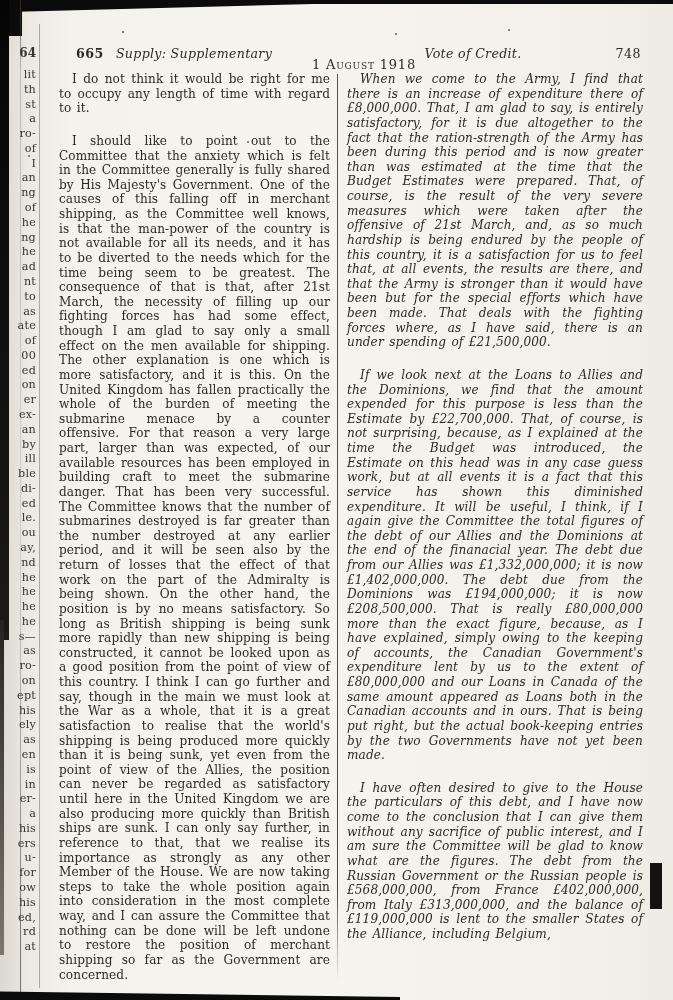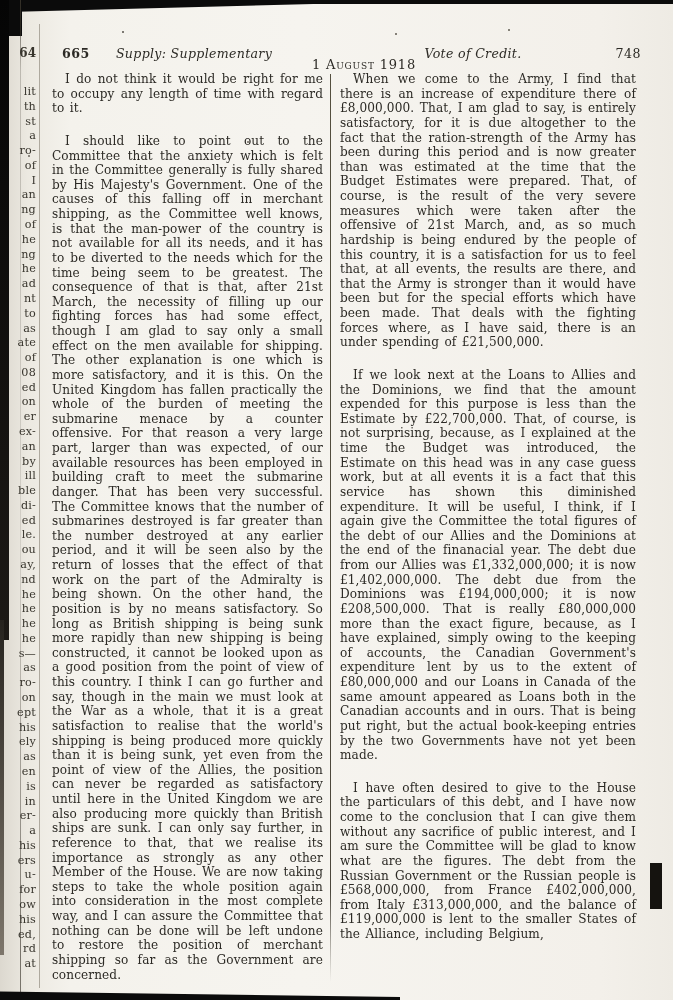--- a/index.html
+++ b/index.html
@@ -22,39 +22,39 @@
     background:linear-gradient(180deg,rgba(60,55,45,.85) 0,rgba(60,55,45,.25) 7%,rgba(60,55,45,.12) 55%,rgba(60,55,45,.65) 96%);}
   .page-edge-line{position:absolute;left:39px;top:24px;width:1px;height:964px;background:rgba(95,88,74,.45);}
   .edge-bottom{position:absolute;bottom:0;left:0;width:400px;height:10px;background:#0b0b0b;
     clip-path:polygon(0 15%,55% 45%,100% 70%,100% 100%,0 100%);}
   .ink-blot{position:absolute;left:650px;top:863px;width:12px;height:46px;background:#15130f;}
   .dust{position:absolute;left:122px;top:31px;width:2px;height:2px;border-radius:50%;background:#55514a;
     box-shadow:273px 2px 0 #5f5a51, 386px -2px 0 #615c52, 125px 110px 0 #6a655b, -94px 124px 0 #6a655b;}
 
   
   .margin-strip{position:absolute;left:8px;top:46px;width:28px;text-align:right;color:#38352d;}
-  .frag-pagenum{font-weight:bold;font-size:12px;line-height:15px;margin-bottom:24px;text-align:right;}
+  .frag-pagenum{font-weight:bold;font-size:12px;line-height:15px;margin-bottom:7px;text-align:right;}
   .frag-lines{white-space:pre-line;font-size:11.2px;line-height:14.78px;letter-spacing:.2px;}
 
   
   .content{position:absolute;left:52px;top:46px;width:591px;}
 
   .header{position:relative;height:24px;font-size:12.6px;}
-  .h-num{font-weight:bold;letter-spacing:.5px;}
+  .h-num{font-weight:bold;letter-spacing:.5px;margin-left:14px;}
   .h-num-left{position:absolute;left:10px;top:0;}
   .h-num-right{position:absolute;right:2px;top:0;font-weight:normal;}
   .h-title{position:absolute;top:0;transform:translateX(-50%);font-style:italic;letter-spacing:.3px;text-align:center;}
   .h-title-left{left:142px;}
   .h-title-right{left:421px;}
   .h-date{position:absolute;left:312px;top:11px;transform:translateX(-50%);font-variant:small-caps;letter-spacing:.8px;font-size:13px;}
 
-  .columns{display:flex;align-items:stretch;margin-top:2px;}
+  .columns{display:flex;align-items:stretch;margin-top:2px;justify-content:flex-end;}
   .col{text-align:justify;font-size:12.1px;line-height:14.62px;letter-spacing:.1px;word-spacing:.12em;}
   .col-left{width:278px;padding-right:7px;box-sizing:border-box;}
-  .col-right{width:305px;padding-left:9px;box-sizing:border-box;}
+  .col-right{width:305px;padding-left:9px;box-sizing:border-box;font-style:italic;}
   .divider{width:1px;background:linear-gradient(180deg,#55503f,#4c473c 90%,rgba(76,71,60,0));margin-top:2px;}
   .col p{margin:0;text-indent:13px;}
   .col p + p{margin-top:18px;}
 </style>
 </head>
 <body>
 
 <div class="page">
 
   <div class="edge-top"></div>
@@ -82,21 +82,21 @@
 of
 he
 ng
 he
 ad
 nt
 to
 as
 ate
 of
-08
+00
 ed
 on
 er
 ex-
 an
 by
 ill
 ble
 di-
 ed

